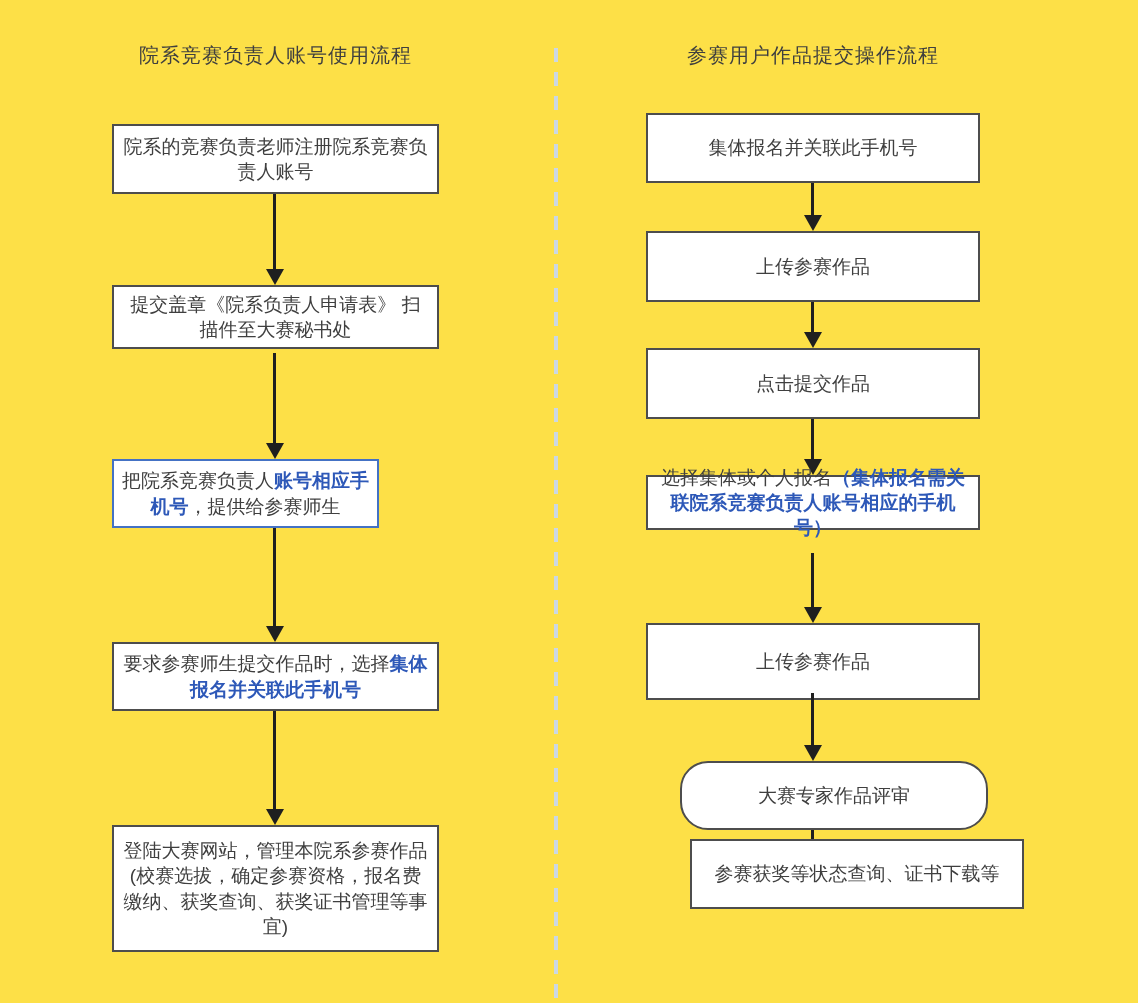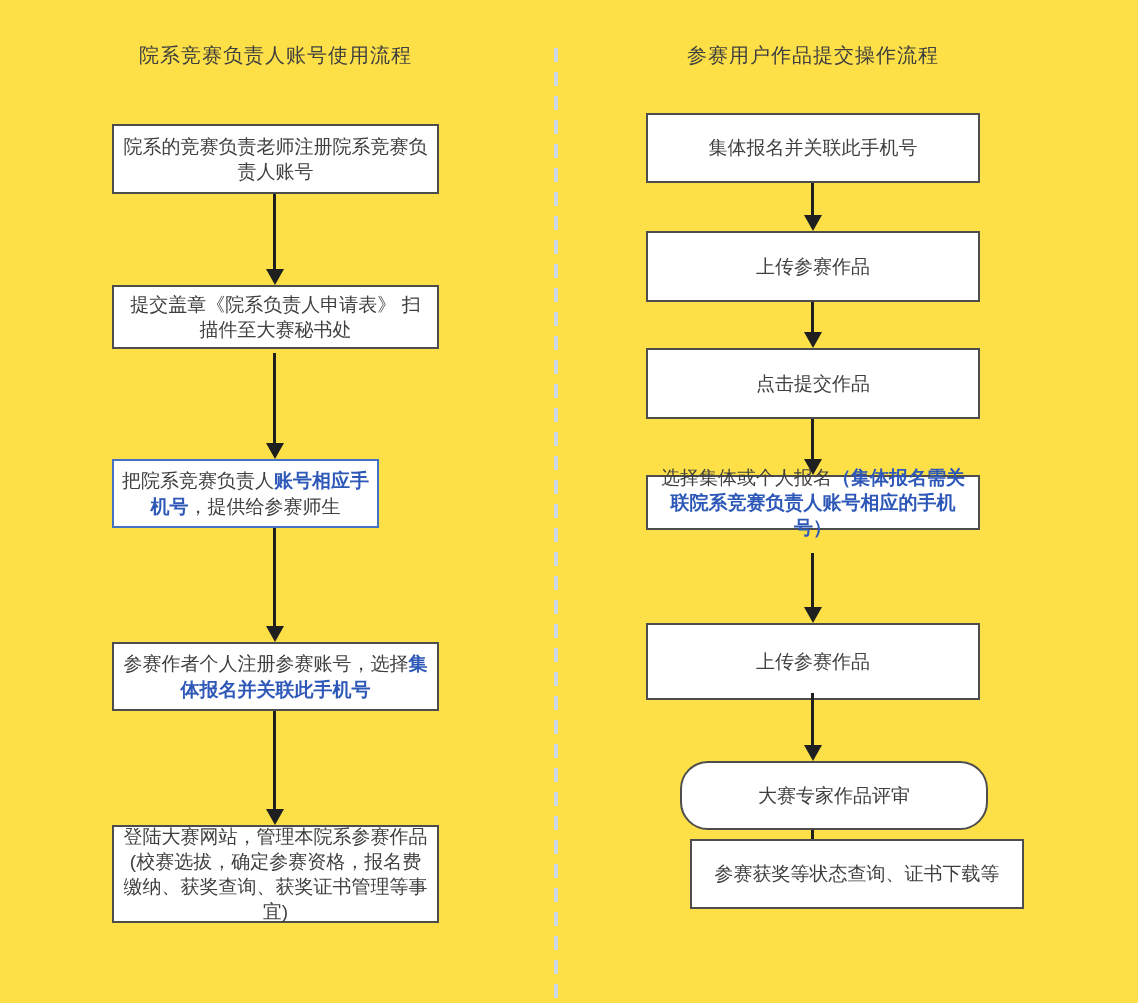--- a/index.html
+++ b/index.html
@@ -92,27 +92,27 @@
       <div class="arrow-head"></div>
     </div>
     <div class="step-box highlight" style="left: 112px; top: 459px; width: 267px; height: 69px;">
       <div class="step-text"><span>把院系竞赛负责人</span><span class="accent">账号相应手机号</span><span>，提供给参赛师生</span></div>
     </div>
     <div class="arrow" style="left: 266px; top: 528px; width: 18px; height: 114px;">
       <div class="arrow-line"></div>
       <div class="arrow-head"></div>
     </div>
     <div class="step-box" style="left: 112px; top: 642px; width: 327px; height: 69px;">
-      <div class="step-text"><span>参赛作者个人注册参赛账号，选择</span><span class="accent">集体报名并关联此手机号</span></div>
+      <div class="step-text"><span>要求参赛师生提交作品时，选择</span><span class="accent">集体报名并关联此手机号</span></div>
     </div>
     <div class="arrow" style="left: 266px; top: 711px; width: 18px; height: 114px;">
       <div class="arrow-line"></div>
       <div class="arrow-head"></div>
     </div>
-    <div class="step-box" style="left: 112px; top: 825px; width: 327px; height: 98px;">
+    <div class="step-box" style="left: 112px; top: 825px; width: 327px; height: 127px;">
       <div class="step-text"><span>登陆大赛网站，管理本院系参赛作品(校赛选拔，确定参赛资格，报名费缴纳、获奖查询、获奖证书管理等事宜)</span></div>
     </div>
     <div class="step-box" style="left: 646px; top: 113px; width: 334px; height: 70px;">
       <div class="step-text"><span>集体报名并关联此手机号</span></div>
     </div>
     <div class="arrow" style="left: 804px; top: 183px; width: 18px; height: 48px;">
       <div class="arrow-line"></div>
       <div class="arrow-head"></div>
     </div>
     <div class="step-box" style="left: 646px; top: 231px; width: 334px; height: 71px;">

